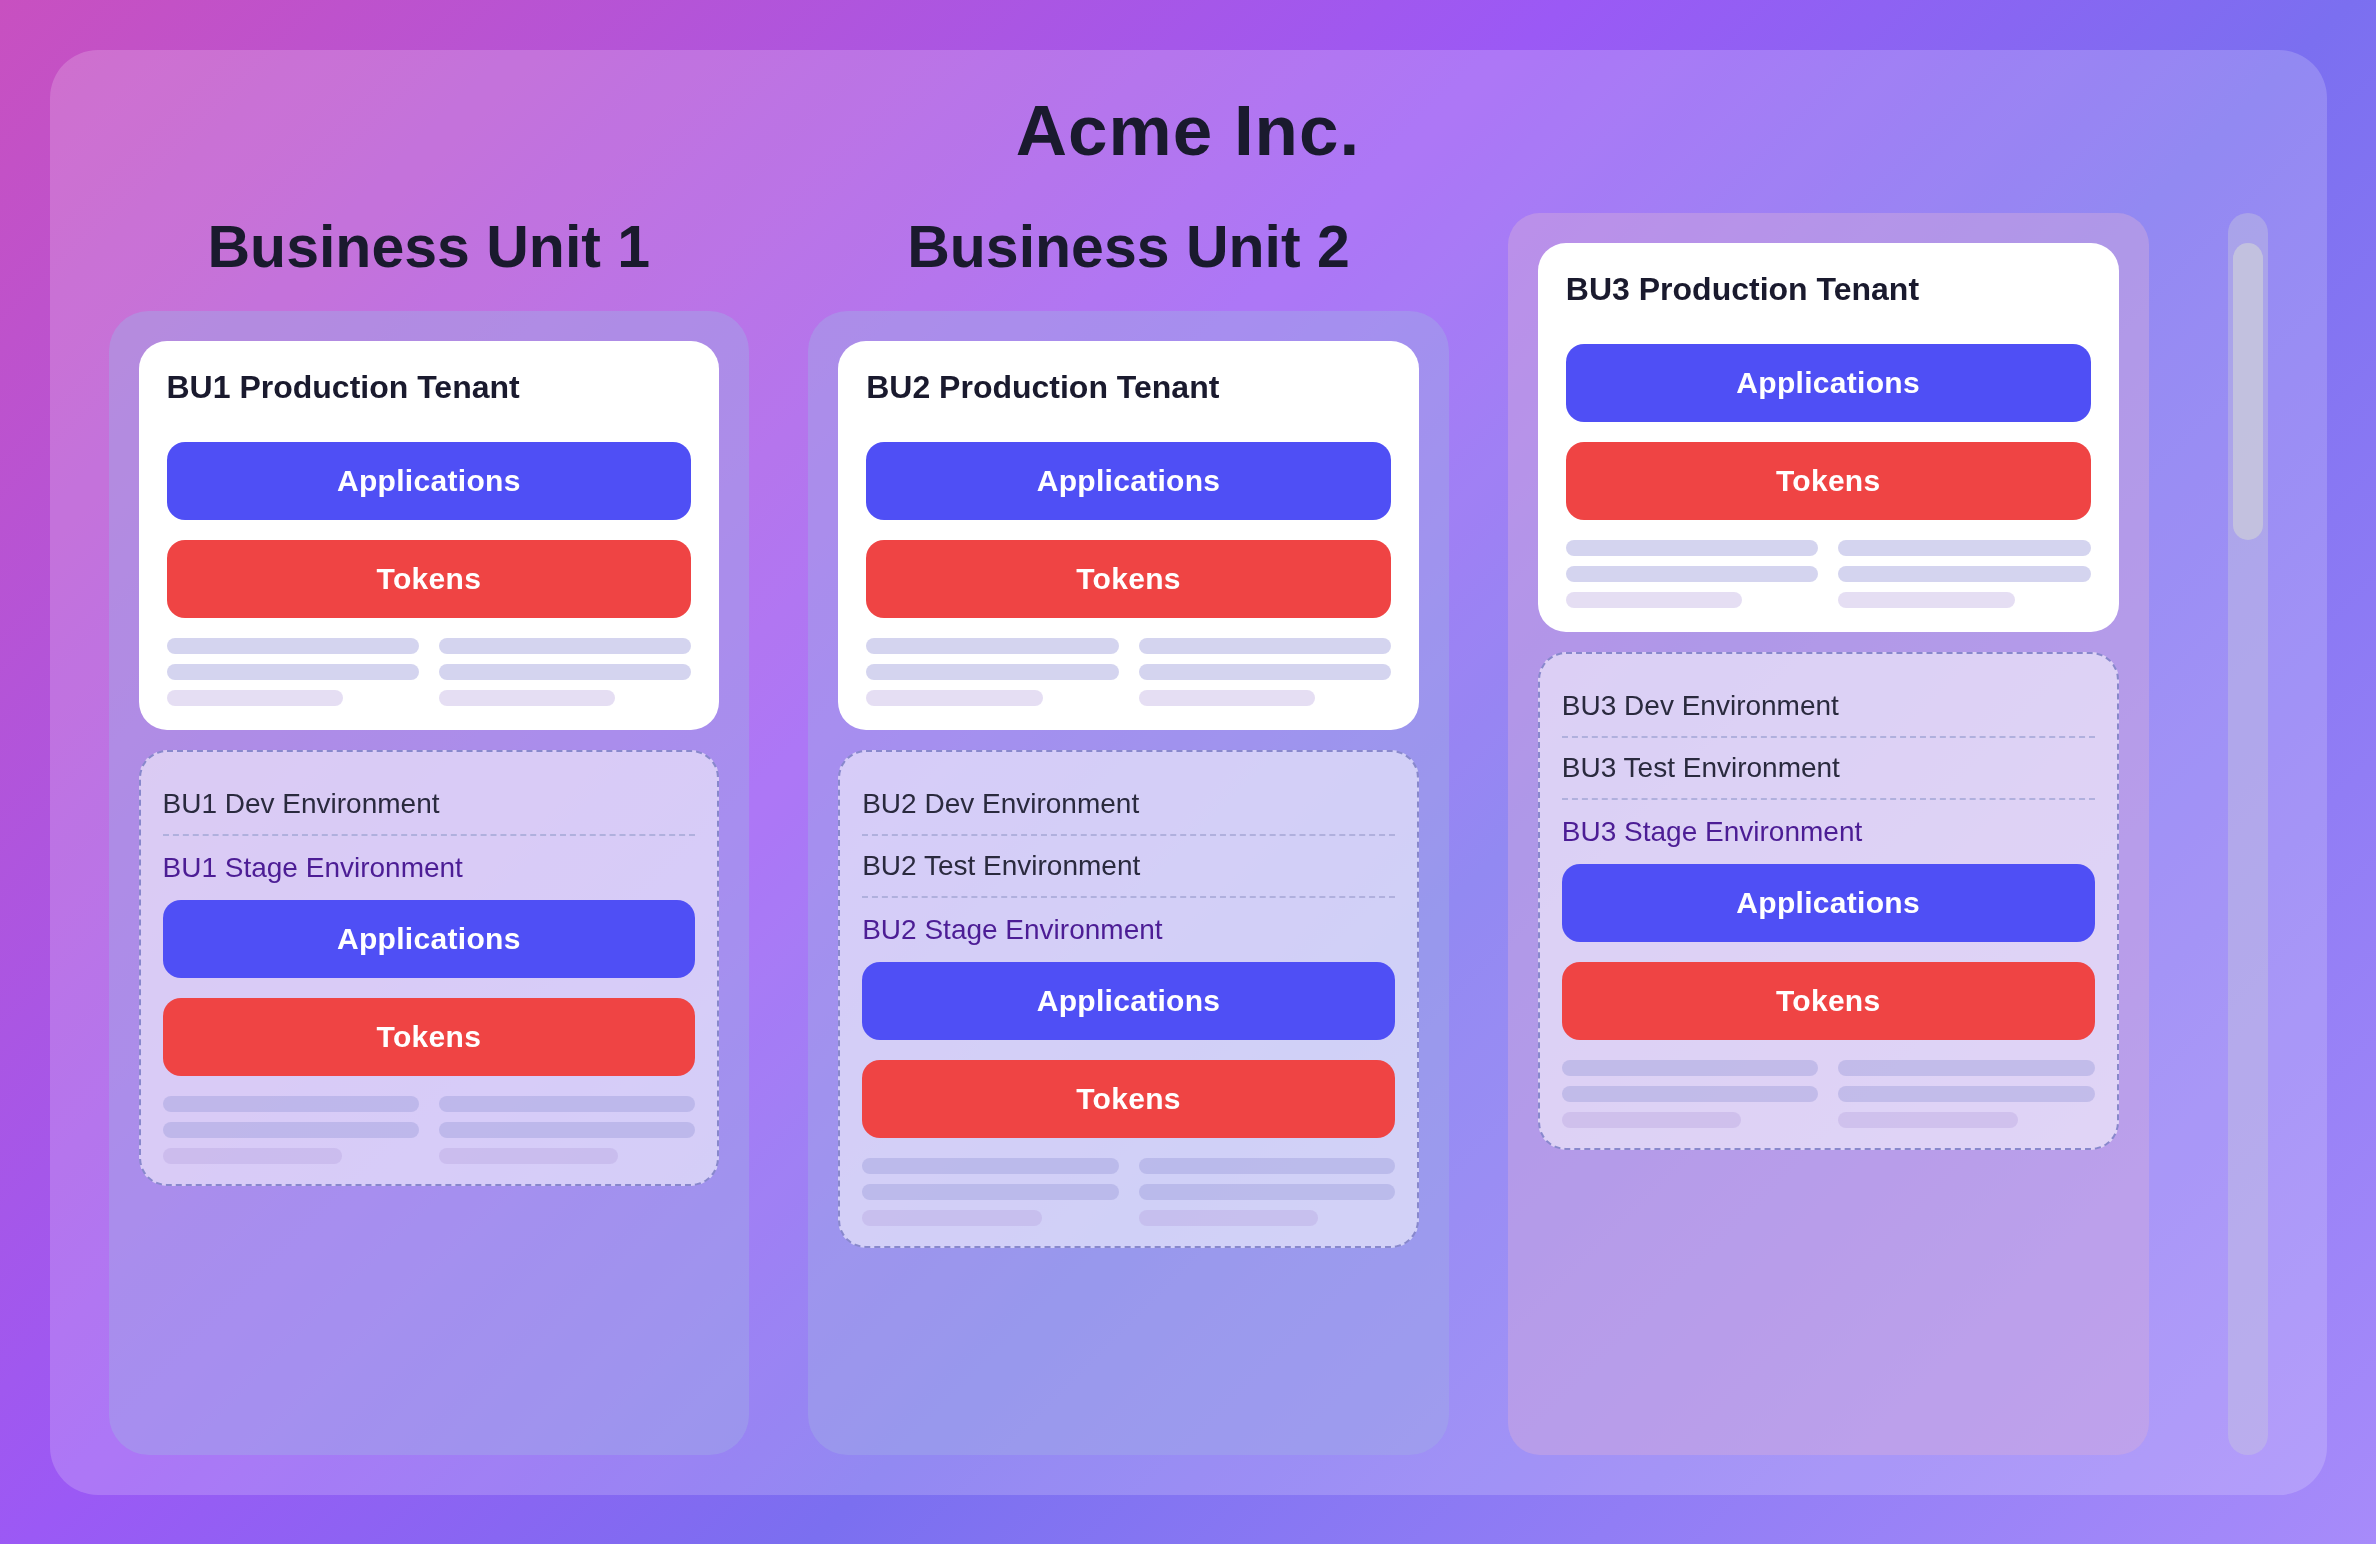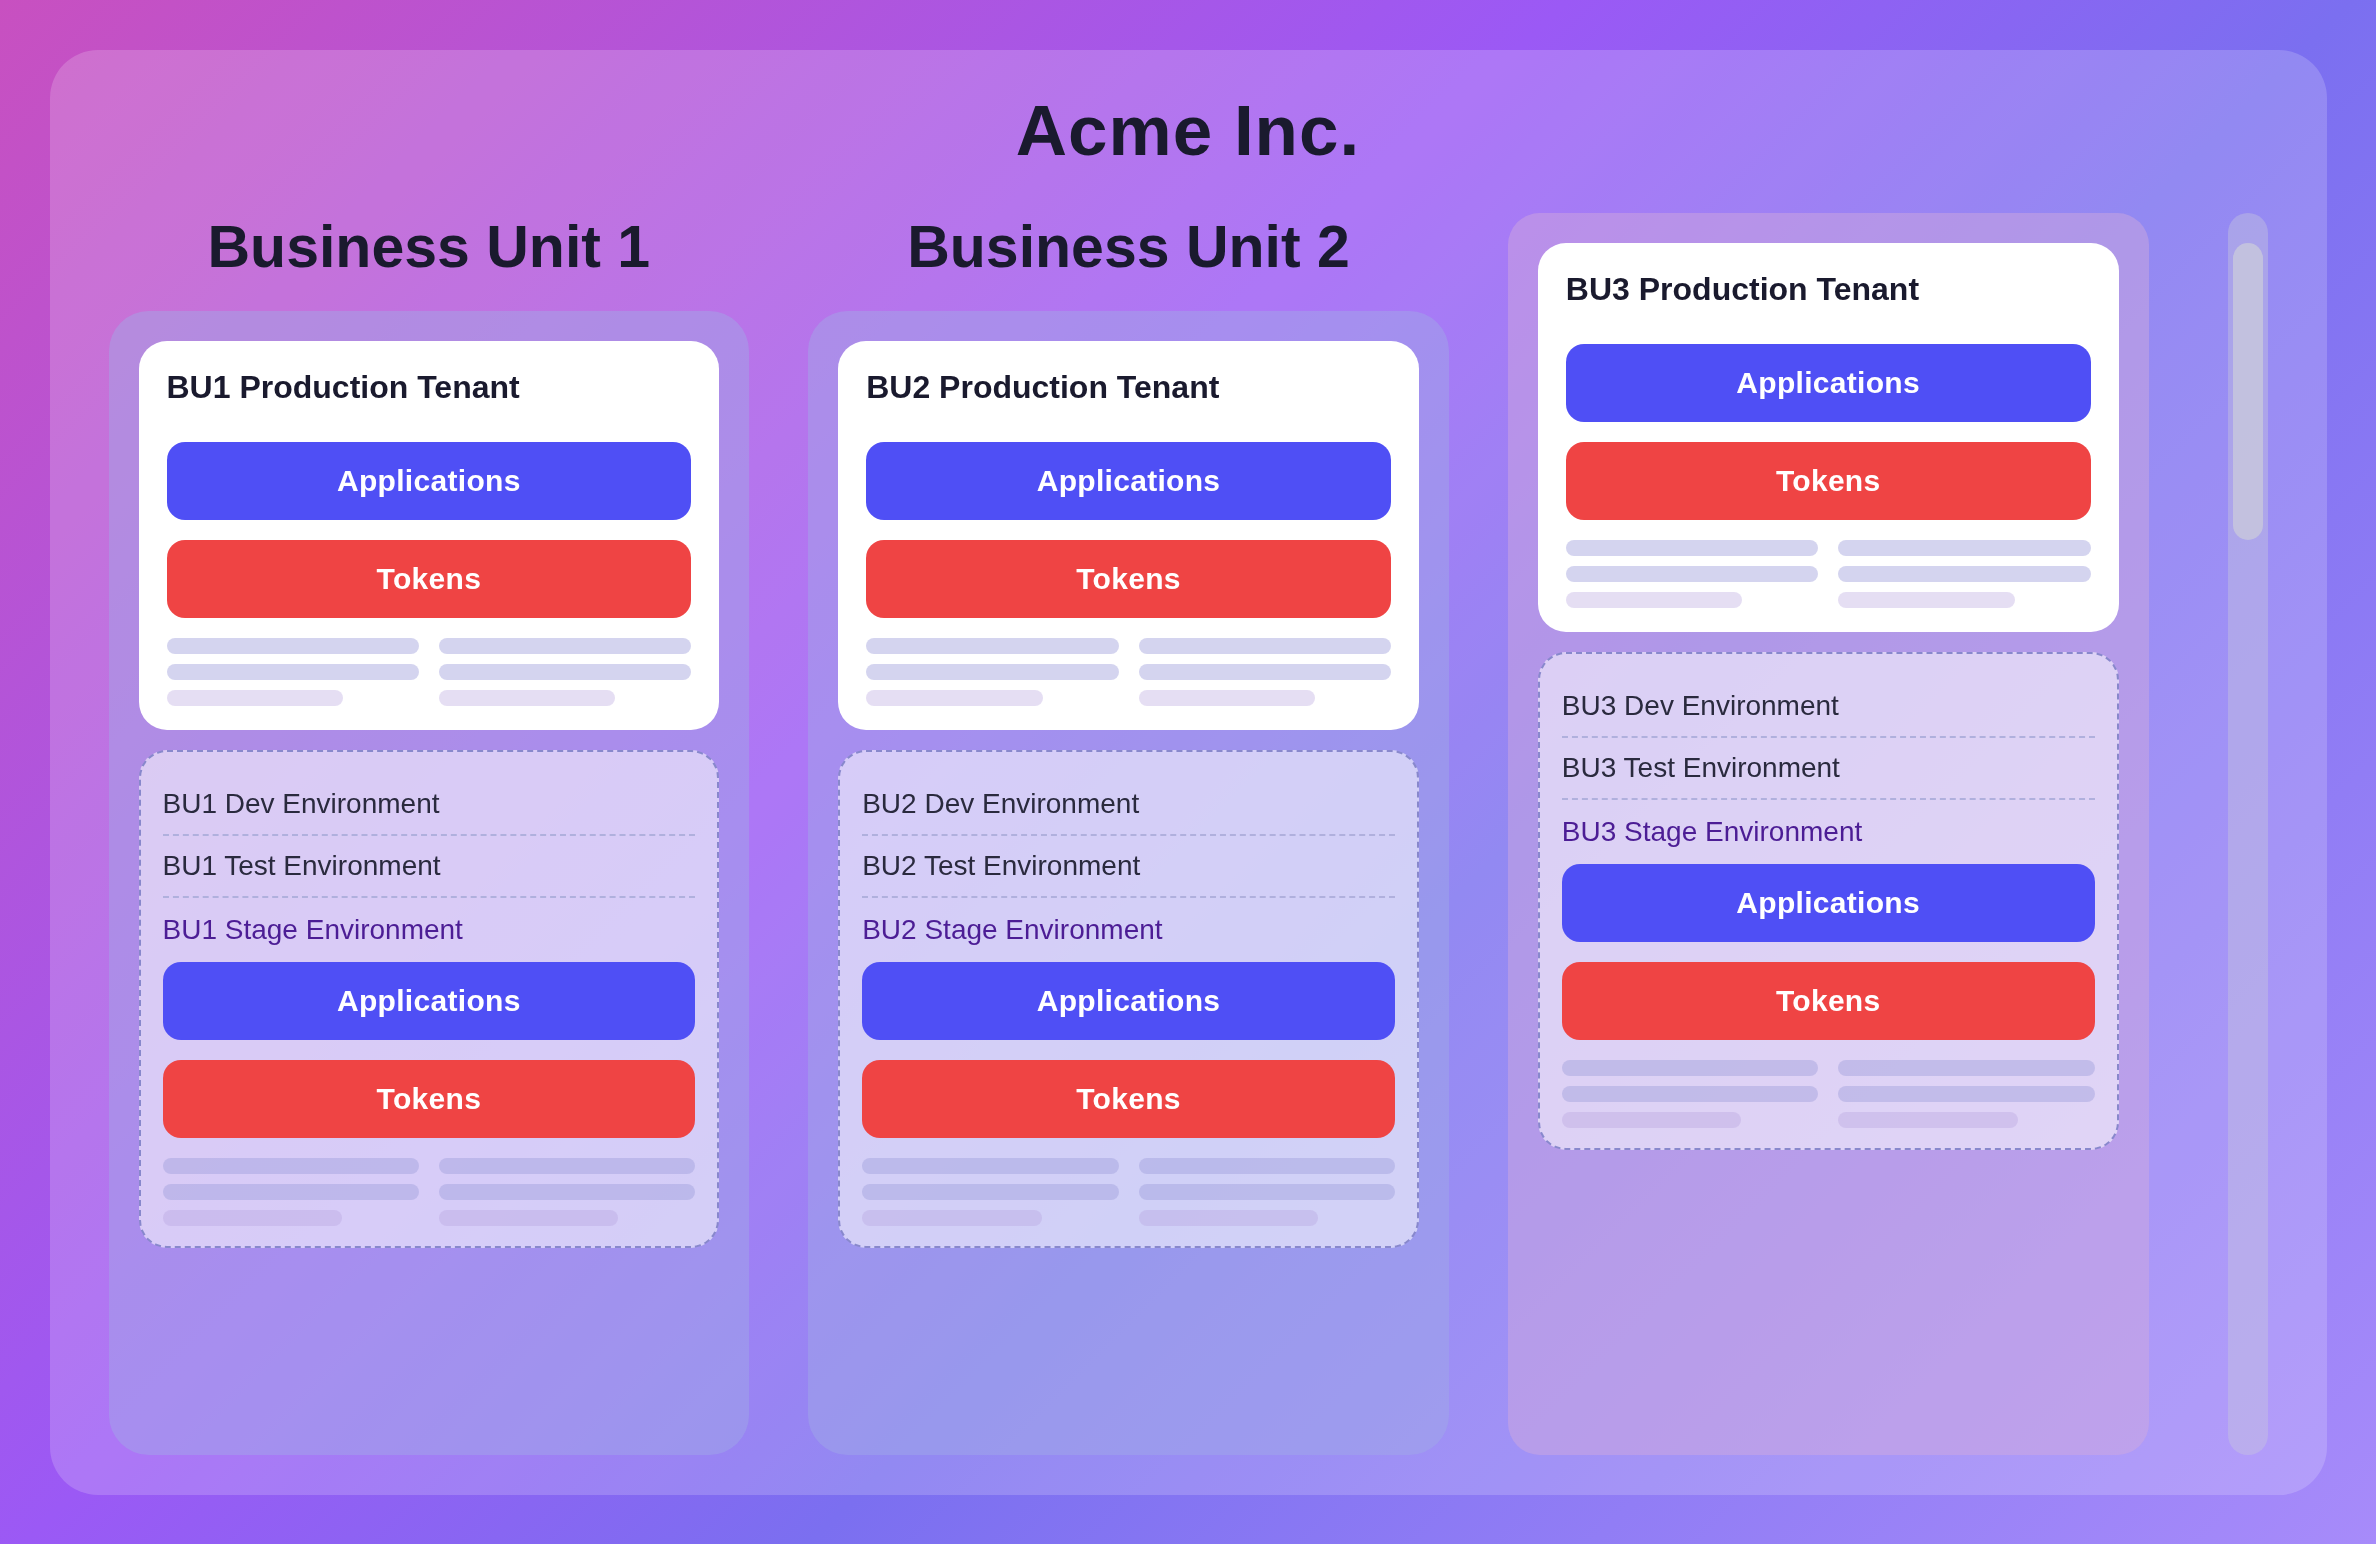--- a/index.html
+++ b/index.html
@@ -237,21 +237,20 @@
             <div class="data-lines-col">
               <div class="data-line"></div>
               <div class="data-line"></div>
               <div class="data-line-short"></div>
             </div>
           </div>
         </div>
 
         <div class="env-group-card">
           <div class="env-sub-item">BU1 Dev Environment</div>
-          <div class="env-sub-item">BU1 Test Environment</div>
           <div class="env-sub-item stage-section">
             <div class="stage-title">BU1 Stage Environment</div>
             <div class="buttons-row">
               <button class="btn-applications">Applications</button>
               <button class="btn-tokens">Tokens</button>
             </div>
             <div class="data-lines">
               <div class="data-lines-col">
                 <div class="data-line"></div>
                 <div class="data-line"></div>

